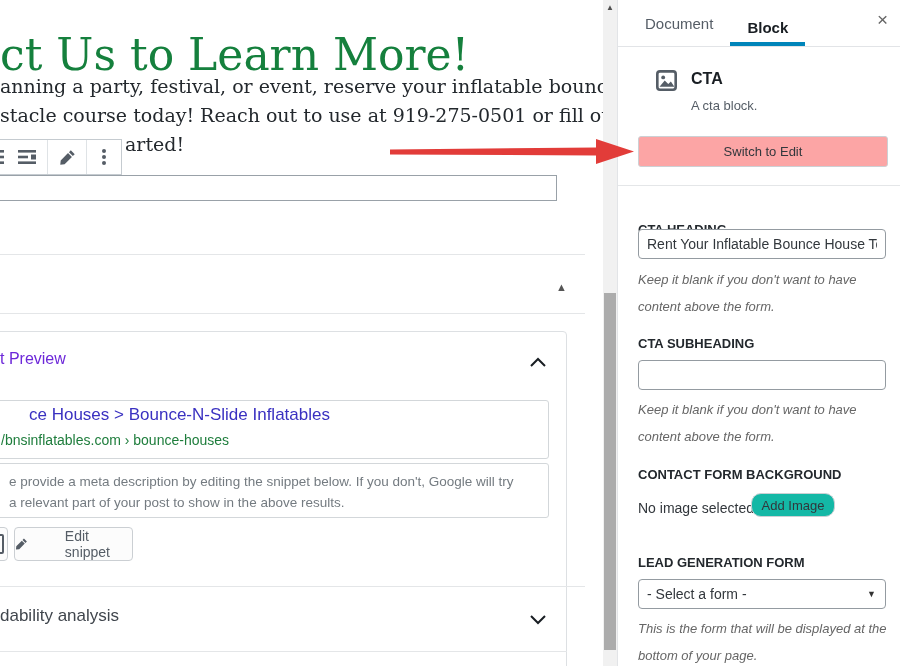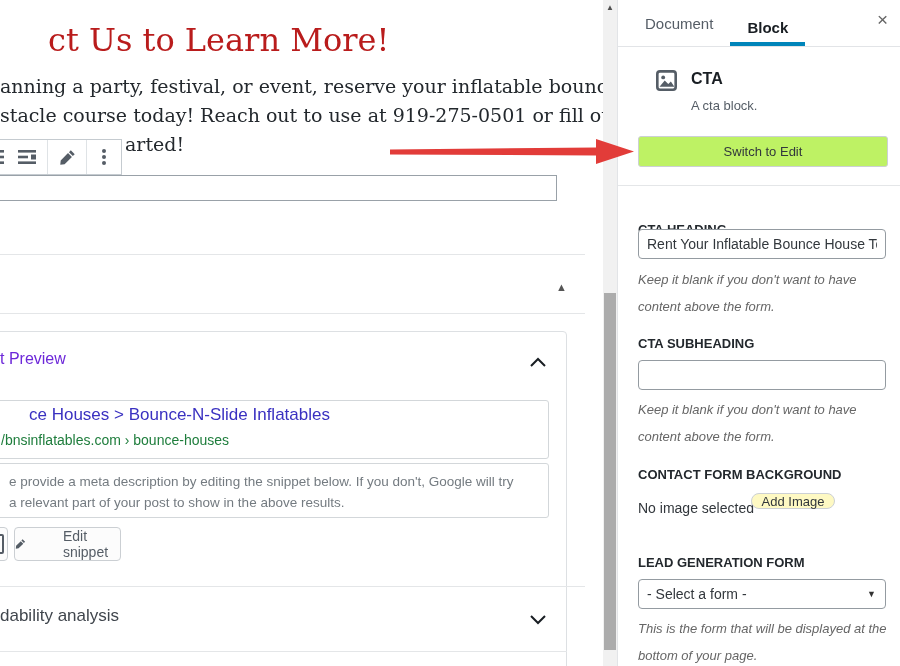--- a/index.html
+++ b/index.html
@@ -1,20 +1,20 @@
 <!DOCTYPE html>
 <html><head>
 <meta charset="utf-8">
 <style>
   html,body{margin:0;padding:0;background:#fff;}
   .stage{position:relative;width:900px;height:666px;overflow:hidden;background:#fff;
          font-family:"Liberation Sans",sans-serif;}
   .abs{position:absolute;}
   
-  .post-h1{font-family:"DejaVu Serif",serif;font-size:32px;font-weight:400;color:#b91c1c;white-space:nowrap;margin-left:48px;}
+  .post-h1{font-family:"DejaVu Serif",serif;font-size:44px;font-weight:400;color:#15803d;white-space:nowrap;}
   .post-p{font-family:"DejaVu Serif",serif;font-size:19px;color:#23282d;line-height:29px;white-space:nowrap;}
   .hr{background:#e4e6e8;height:1px;}
   
   .toolbar{display:flex;background:#fff;border:1px solid #c5cbd0;height:36px;box-sizing:border-box;}
   .tb-cell{display:flex;align-items:center;justify-content:center;height:100%;}
   .tb-sep{border-left:1px solid #dfe3e6;}
   .kebab-dot{width:4px;height:4px;border-radius:50%;background:#555d66;margin:2px auto;}
   
   .cta-input{background:#fff;border:1px solid #99a1a8;box-sizing:border-box;}
   
@@ -32,21 +32,21 @@
   
   .sidebar{background:#fff;border-left:1px solid #e2e4e7;box-sizing:border-box;}
   .sb-header{height:47px;border-bottom:1px solid #e2e4e7;display:flex;align-items:stretch;padding-left:10px;box-sizing:border-box;position:relative;}
   .tab{display:flex;align-items:center;padding:12px 17px;font-size:15px;color:#555d66;cursor:pointer;box-sizing:border-box;}
   .tab.active{color:#191e23;font-weight:bold;border-bottom:4px solid #0085ba;padding-bottom:0;}
   .close-x{position:absolute;right:12px;top:10px;font-size:19px;color:#666;cursor:pointer;line-height:1;}
   .fld-label{font-size:13px;font-weight:bold;color:#23282d;white-space:nowrap;}
   .fld-input{width:248px;height:30px;border:1px solid #949ba1;border-radius:4px;box-sizing:border-box;
              font-size:14px;color:#32373c;padding:0 8px;font-family:"Liberation Sans",sans-serif;background:#fff;}
   .fld-help{font-size:13px;font-style:italic;color:#666;line-height:27px;}
-  .gray-btn{background:#bef264;border:1px solid #ccd0d4;border-radius:3px;color:#32373c;font-size:13px;
+  .gray-btn{background:#fca5a5;border:1px solid #ccd0d4;border-radius:3px;color:#32373c;font-size:13px;
             display:flex;align-items:center;justify-content:center;cursor:pointer;box-sizing:border-box;}
   .select-box{width:248px;height:30px;border:1px solid #949ba1;border-radius:4px;background:#fff;box-sizing:border-box;
               display:flex;align-items:center;font-size:14px;color:#32373c;padding:0 8px;position:relative;cursor:pointer;}
   .select-arrow{position:absolute;right:9px;top:9px;font-size:9px;color:#333;}
   .tri-up{font-size:11px;color:#555;line-height:1;}
 </style>
 </head>
 <body>
 
 <div class="stage">
@@ -116,21 +116,21 @@
     <div class="seo-desc" style="position:absolute;left:20px;top:7px;margin-left:8px;">
       <div>e provide a meta description by editing the snippet below. If you don't, Google will try</div>
       <div>a relevant part of your post to show in the above results.</div>
     </div>
   </div>
 
   <div class="abs ghost-btn" style="left:-28px;top:527px;width:36px;height:34px;">
     <div style="width:10px;height:16px;border:2px solid #555d66;border-radius:2px;margin-left:14px;"></div>
   </div>
 
-  <div class="abs ghost-btn" style="left:14px;top:527px;width:107px;height:34px;gap:37px;">
+  <div class="abs ghost-btn" style="left:14px;top:527px;width:119px;height:34px;gap:37px;">
     <svg width="14" height="14" viewBox="0 0 20 20">
       <path d="M13.9 1.5l4.6 4.6-2.2 2.2-4.6-4.6zM2 13.4L10.6 4.8l4.6 4.6L6.6 18 1.5 18.5z" fill="#555d66"></path>
     </svg>
     <span>Edit snippet</span>
   </div>
 
   <div class="abs hr" style="left:-20px;top:586px;width:605px;"></div>
 
   <div class="abs section-h" style="left:0;top:606px;">dability analysis</div>
   <div class="abs" style="left:530px;top:611px;cursor:pointer;">
@@ -168,21 +168,21 @@
     <div class="fld-label" style="position:absolute;left:20px;top:222px;">CTA HEADING</div>
     <input class="fld-input" style="position: absolute; left: 20px; top: 229px;" value="Rent Your Inflatable Bounce House Today">
     <div class="fld-help" style="position:absolute;left:20px;top:266px;width:238px;">Keep it blank if you don't want to have content above the form.</div>
 
     <div class="fld-label" style="position:absolute;left:20px;top:336px;">CTA SUBHEADING</div>
     <input class="fld-input" style="position: absolute; left: 20px; top: 360px;" value="">
     <div class="fld-help" style="position:absolute;left:20px;top:396px;width:238px;">Keep it blank if you don't want to have content above the form.</div>
 
     <div class="fld-label" style="position:absolute;left:20px;top:467px;">CONTACT FORM BACKGROUND</div>
     <div style="position:absolute;left:20px;top:500px;font-size:14px;color:#32373c;">No image selected</div>
-    <div class="gray-btn" style="position:absolute;left:133px;top:493px;width:84px;height:16px;background:#fef9c3;border-radius:10px;">Add Image</div>
+    <div class="gray-btn" style="position:absolute;left:133px;top:493px;width:84px;height:24px;background:#14b8a6;border-radius:10px;">Add Image</div>
 
     <div class="fld-label" style="position:absolute;left:20px;top:555px;">LEAD GENERATION FORM</div>
     <div class="select-box" style="position:absolute;left:20px;top:579px;">
       <span>- Select a form -</span>
       <span class="select-arrow">▼</span>
     </div>
     <div class="fld-help" style="position:absolute;left:20px;top:615px;width:250px;">This is the form that will be displayed at the bottom of your page.</div>
   </div>
 
   <svg class="abs" style="left:390px;top:136px;" width="246" height="32" viewBox="0 0 246 32">

